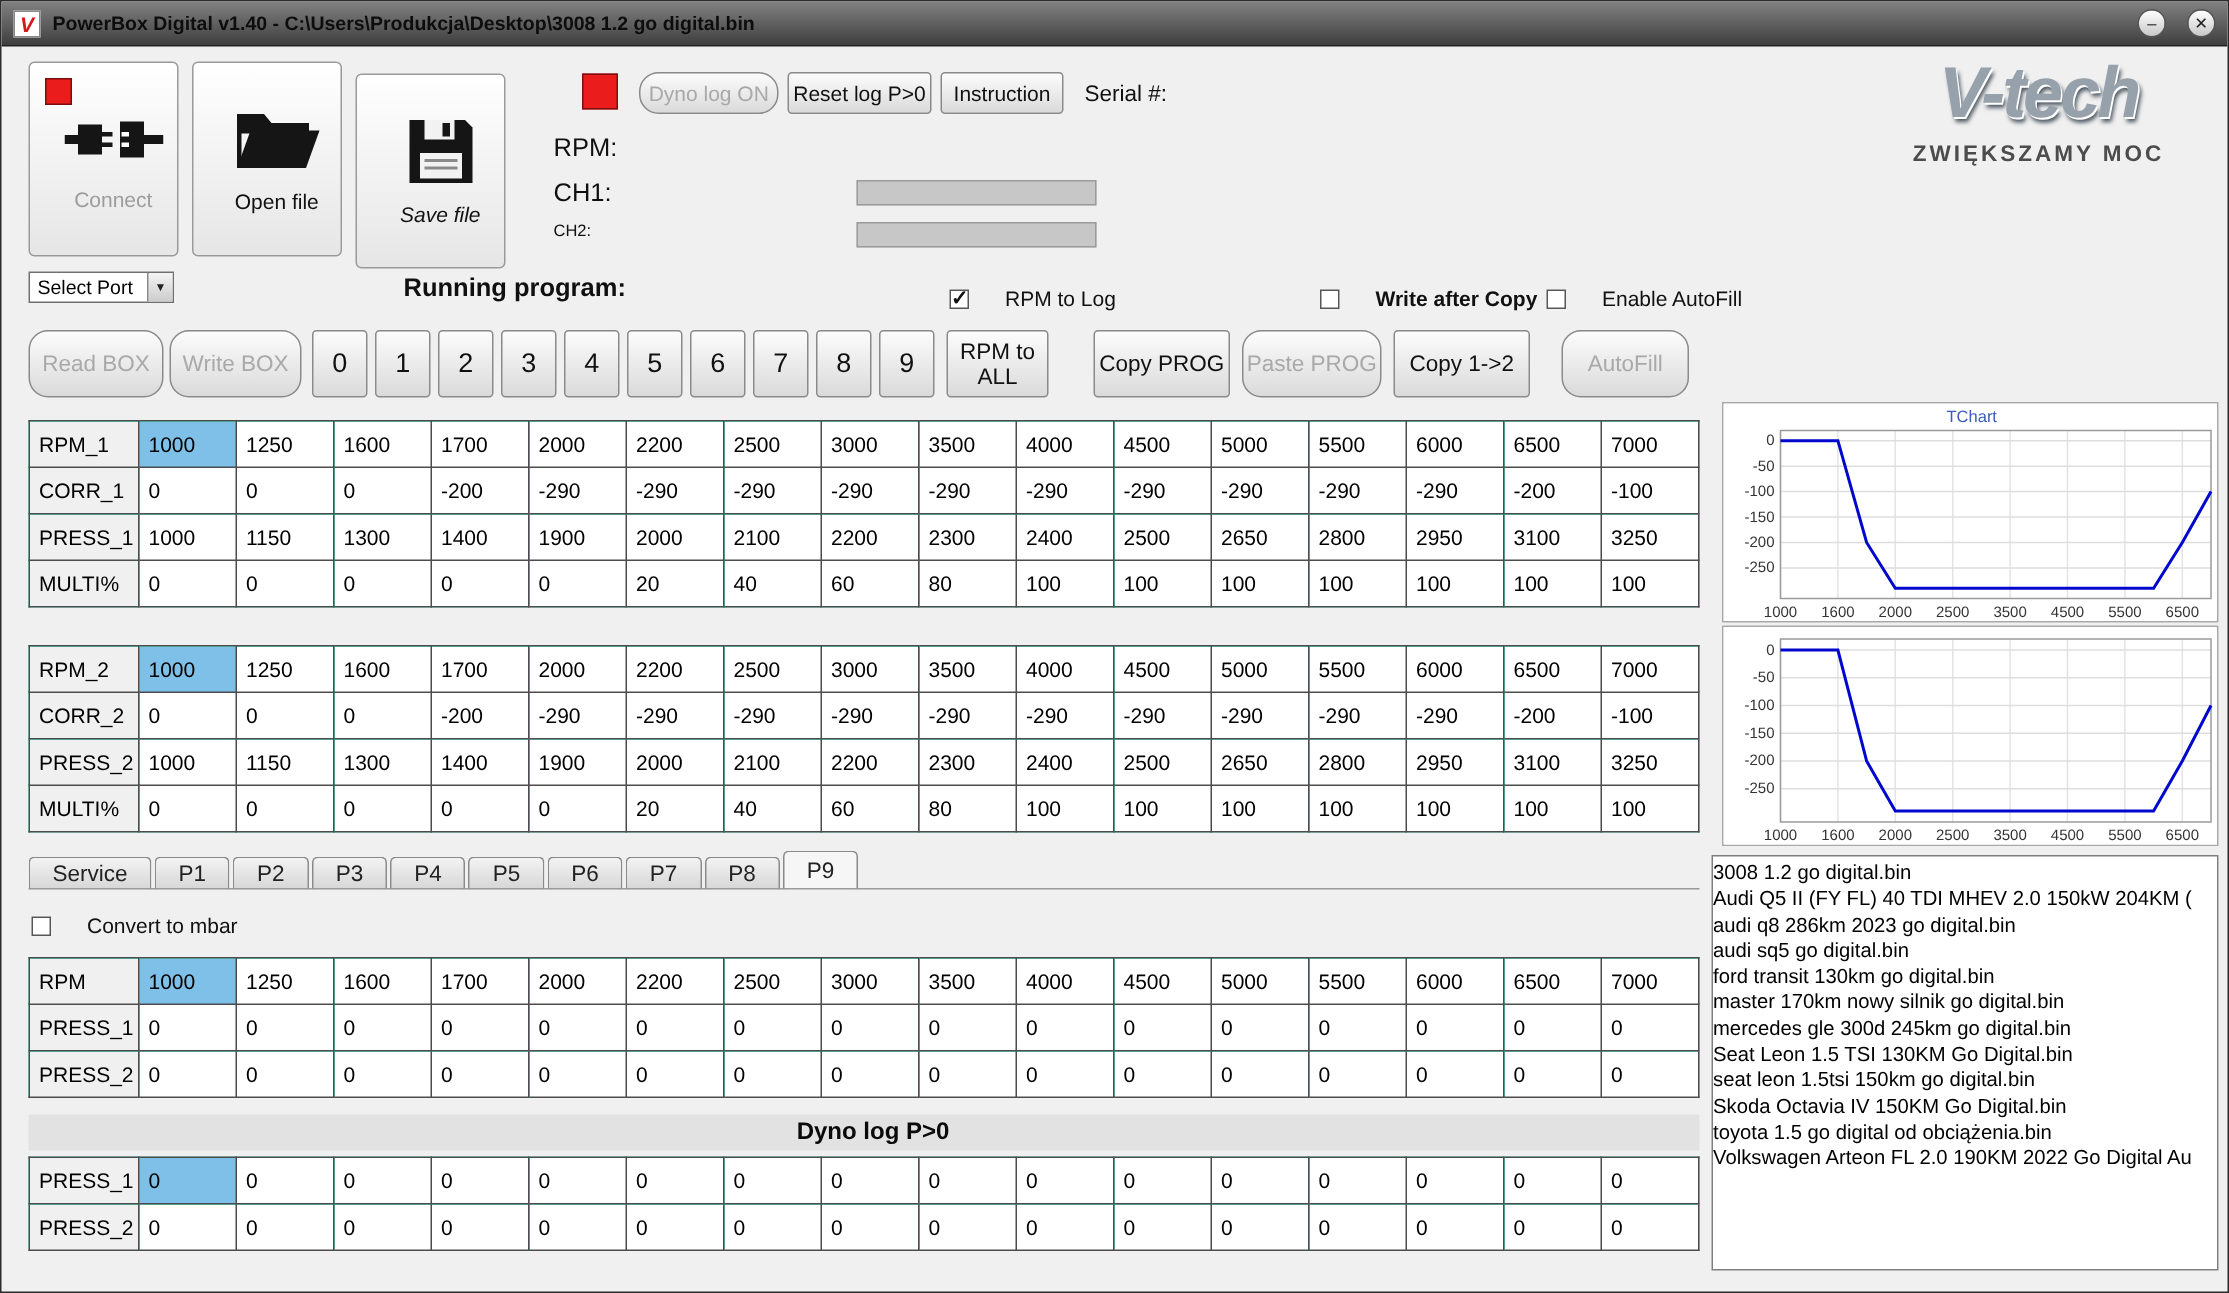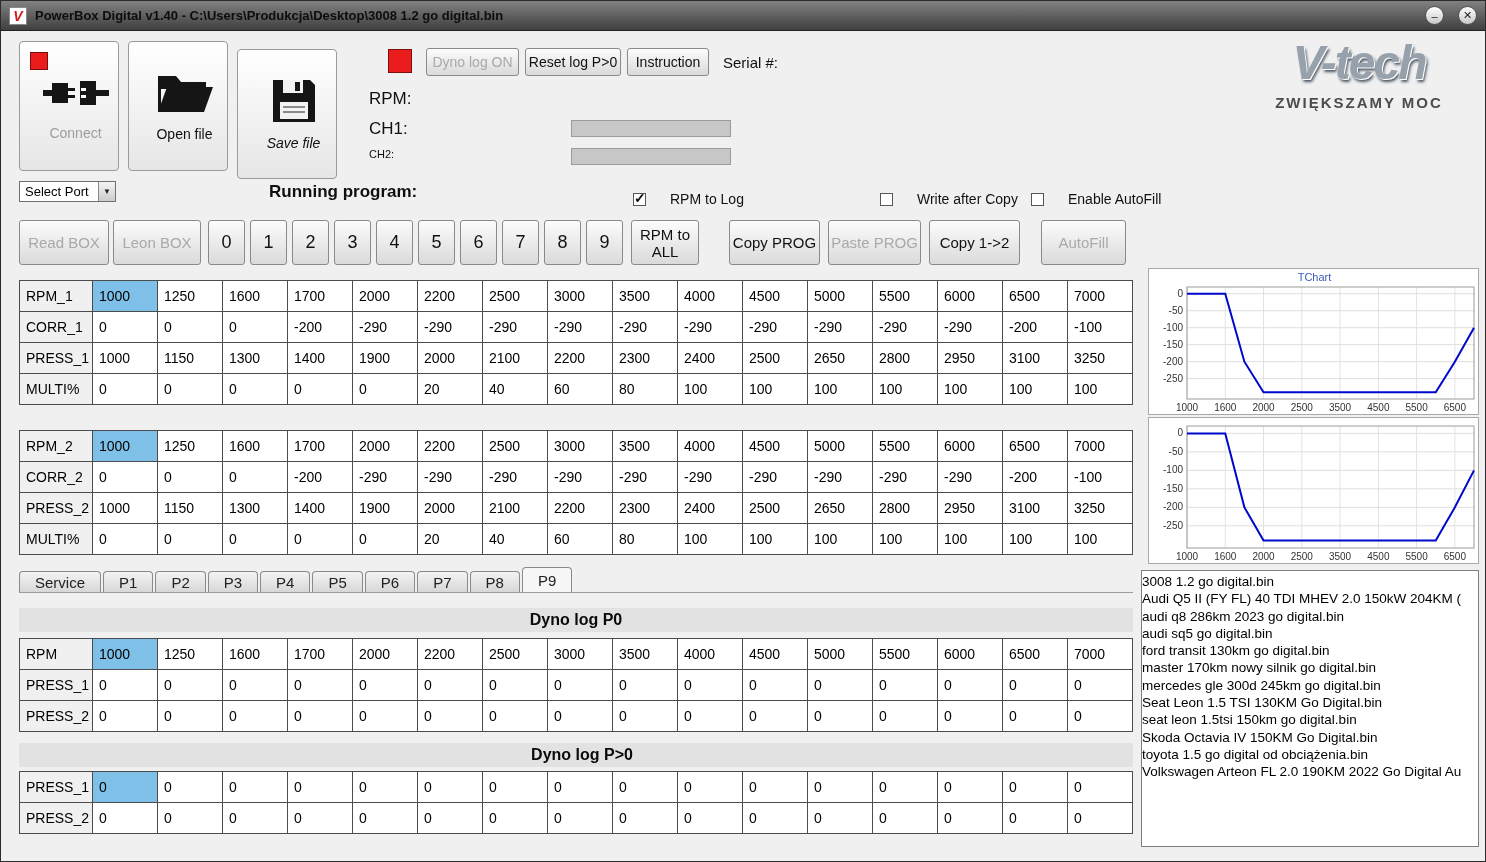--- a/index.html
+++ b/index.html
@@ -29,21 +29,21 @@
   .bigbtn.connect .blabel { color:#9d9d9d; }
   .indicator { position:absolute; background:#ea1c1c; border:1px solid #7c0e0e; }
   .ind-connect { width:18px; height:18px; top:10px; left:10px; }
   .ind-dyno { width:24px; height:24px; left:387px; top:48px; }
 
   
   .btn { position:absolute; background:linear-gradient(#fcfcfc,#dadada);
          border:1px solid #8a8a8a; border-radius:3px; font-size:15px; color:#111;
          display:flex; align-items:center; justify-content:center;
          font-family:inherit; }
-  .btn.disabled { color:#a9a9a9; }
+  .btn.disabled { color:#a9a9a9;border-radius:13px; }
   .digit-row { position:absolute; left:207px; top:219px; display:flex; gap:5px; }
   .digit-row .btn { position:static; width:37px; height:45px; font-size:18px; }
 
   .lbl { position:absolute; color:#101010; }
   .pbar { position:absolute; width:160px; height:17px; background:#c7c7c7;
           border:1px solid #9b9b9b; }
 
   
   .select { position:absolute; left:18px; top:180px; width:97px; height:21px;
             background:#fff; border:1px solid #707070; font-size:13px;
@@ -168,31 +168,31 @@
   <div class="select">
     <span>Select Port</span>
     <span class="arrowbox">▼</span>
   </div>
   <span class="lbl" style="left:268px; top:181px; font-size:17px; font-weight:bold;">Running program:</span>
 
   <div class="cbwrap" style="left:632px; top:190px;">
     <span class="cb checked"></span>
     <span>RPM to Log</span>
   </div>
-  <div class="cbwrap" style="left:879px; top:190px;">
+  <div class="cbwrap" style="left:879px; top:190px;font-weight:bold;">
     <span class="cb"></span>
     <span>Write after Copy</span>
   </div>
   <div class="cbwrap" style="left:1030px; top:190px;">
     <span class="cb"></span>
     <span>Enable AutoFill</span>
   </div>
 
   <button class="btn disabled" style="left:18px; top:219px; width:90px; height:45px;">Read BOX</button>
-  <button class="btn disabled" style="left:112px; top:219px; width:88px; height:45px;">Leon BOX</button>
+  <button class="btn disabled" style="left:112px; top:219px; width:88px; height:45px;">Write BOX</button>
   <div class="digit-row">
       <button class="btn">0</button>
       <button class="btn">1</button>
       <button class="btn">2</button>
       <button class="btn">3</button>
       <button class="btn">4</button>
       <button class="btn">5</button>
       <button class="btn">6</button>
       <button class="btn">7</button>
       <button class="btn">8</button>
@@ -377,21 +377,20 @@
       <div class="tab">P8</div>
       <div class="tab active">P9</div>
     </div>
   <div class="tabline"></div>
 
   <div class="cbwrap" style="left:20px; top:608px;">
     <span class="cb"></span>
     <span>Convert to mbar</span>
   </div>
 
-  <div class="dynohdr" style="top:607px;">Dyno log  P0</div>
   <table class="grid" style="left:18px; top:637px;">
       <tbody>
         <tr>
           <td class="rowlabel">RPM</td>
           <td class="sel">1000</td>
           <td>1250</td>
           <td>1600</td>
           <td>1700</td>
           <td>2000</td>
           <td>2200</td>

